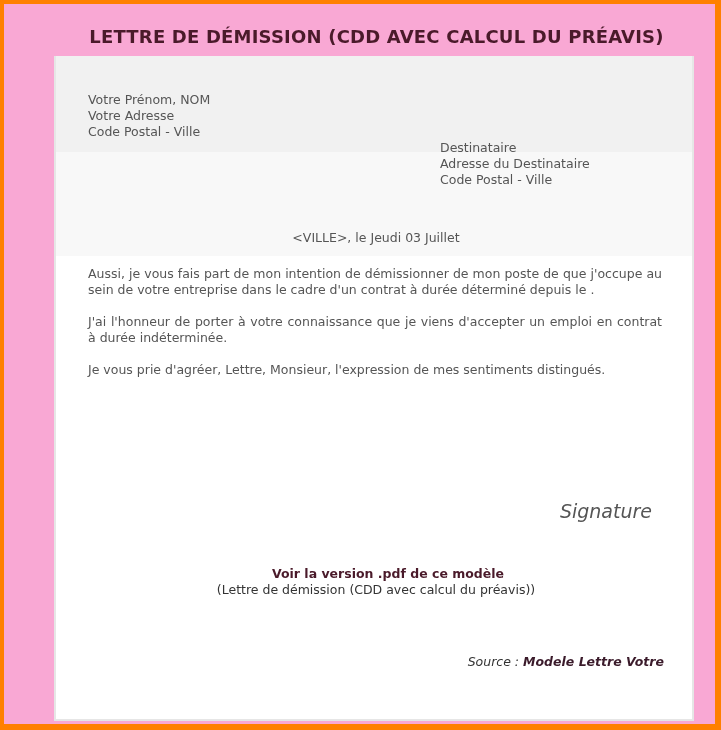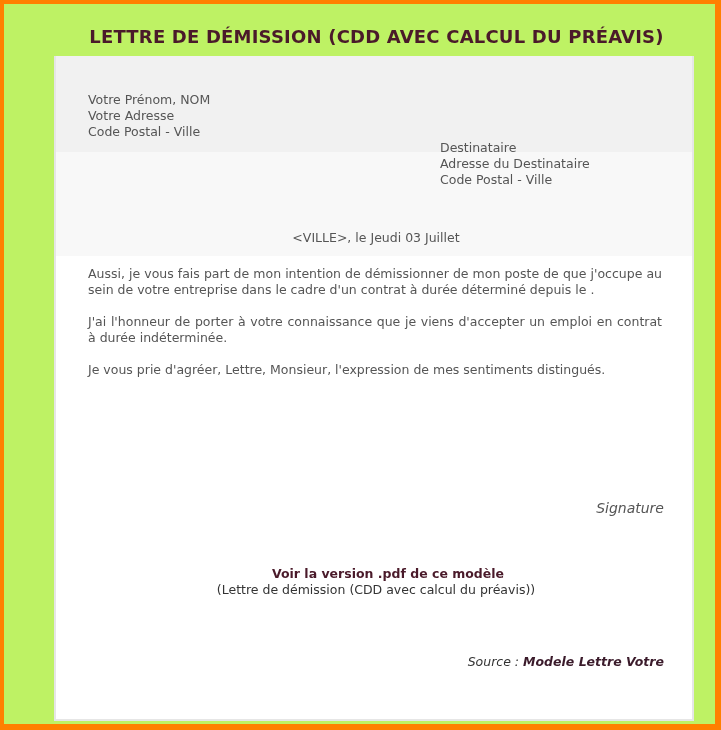--- a/index.html
+++ b/index.html
@@ -3,21 +3,21 @@
 <meta charset="utf-8">
 <style>
   html, body { margin:0; padding:0; }
   body {
     width:721px; height:730px; overflow:hidden;
     background:#ff8000;
     font-family:"DejaVu Sans", sans-serif;
   }
   .frame {
     position:absolute; left:4px; top:4px; width:711px; height:720px;
-    background:#bef264;
+    background:#f9a8d4;
   }
   .title {
     position:absolute; left:0; top:22px; width:745px; text-align:center;
     font-family:"DejaVu Sans", sans-serif; font-weight:bold; font-size:18px;
     color:#4a1a2a; letter-spacing:0.2px;
   }
   .letter {
     position:absolute; left:50px; top:52px; width:636px; height:663px;
     border-left:2px solid #e6e6e6; border-right:2px solid #e6e6e6; border-bottom:2px solid #e6e6e6;
     background:#ffffff;
@@ -27,21 +27,21 @@
   .txt { font-size:12.5px; color:#555555; line-height:16px; }
   .sender { position:absolute; left:32px; top:36px; }
   .recipient { position:absolute; left:384px; top:84px; }
   .dateline { position:absolute; left:0; width:640px; top:174px; text-align:center; }
   .body {
     position:absolute; left:32px; top:210px; width:574px;
     text-align:justify;
   }
   .body p { margin:0 0 16px 0; }
   .signature {
-    position:absolute; right:28px; top:444px; font-style:italic; font-size:14px; color:#555555;
+    position:absolute; right:40px; top:444px; font-style:italic; font-size:19px; color:#555555;
   }
   .pdf { position:absolute; left:0; width:640px; top:510px; text-align:center; }
   .pdf-link { font-weight:bold; color:#4a1a2a; font-size:12.5px; text-decoration:none; display:block; line-height:16px;padding-left:24px; }
   .pdf-sub { font-size:12.5px; color:#333; line-height:16px; }
   .source { position:absolute; right:28px; top:598px; font-size:12.5px; font-style:italic; color:#333; }
   .source a { font-weight:bold; color:#3a1a2a; text-decoration:none; }
 </style>
 </head>
 <body>
 

